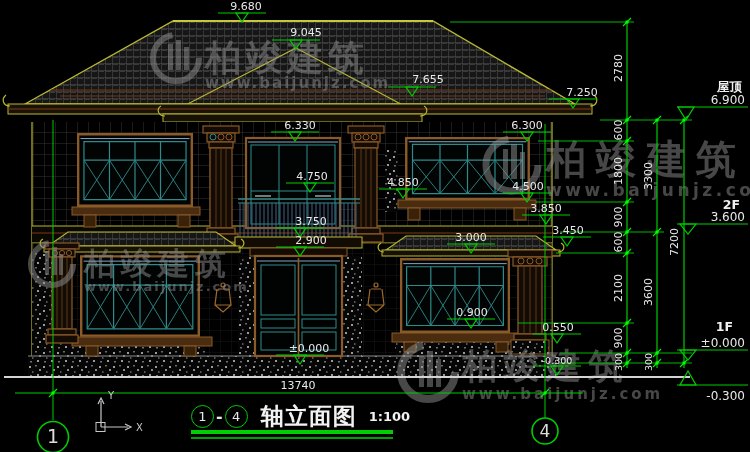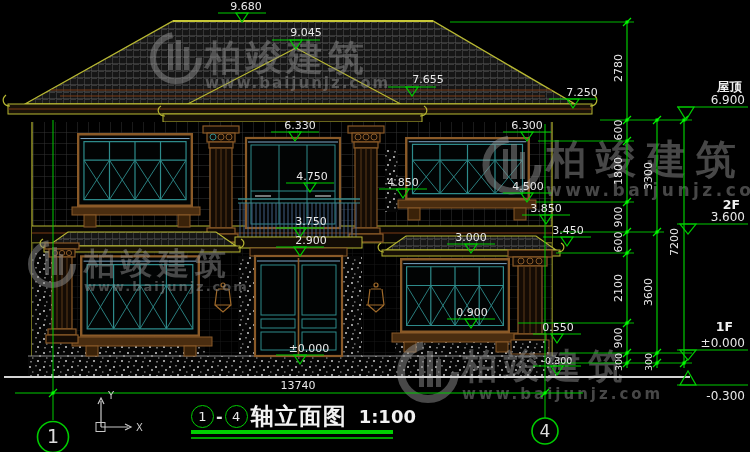--- a/index.html
+++ b/index.html
@@ -27,22 +27,22 @@
   .ucsl{stroke:#c8c8c8;stroke-width:1.2;fill:none;}
   .ucst{fill:#c8c8c8;font-size:10px;}
   .axnum{fill:#dcdcdc;}
   
   .titleblock{position:absolute;left:191px;top:401px;display:flex;align-items:center;
               color:#f2f2f2;white-space:nowrap;}
   .tb-circ{display:inline-flex;align-items:center;justify-content:center;
            width:21px;height:21px;border:1.6px solid #00cc00;border-radius:50%;
            font-size:13px;color:#e8e8e8;flex:0 0 auto;}
   .tb-dash{font-size:16px;font-weight:bold;margin:0 2px;color:#e8e8e8;}
-  .tb-name{font-size:23px;font-weight:bold;letter-spacing:1px;margin-left:3px;}
-  .tb-scale{font-size:18px;font-weight:bold;margin-left:12px;}
+  .tb-name{font-size:23px;font-weight:bold;letter-spacing:1px;margin-left:13px;}
+  .tb-scale{font-size:13px;font-weight:bold;margin-left:12px;}
   .tb-bar1{position:absolute;left:191px;top:430px;width:202px;height:4px;background:#00d000;}
   .tb-bar2{position:absolute;left:191px;top:437px;width:202px;height:2px;background:#00a000;}
 </style>
 </head>
 <body>
 
 <div class="stage">
 <svg width="750" height="452" viewBox="0 0 750 452">
   <defs>
     <pattern id="roofGrid" width="7" height="7" patternUnits="userSpaceOnUse">

